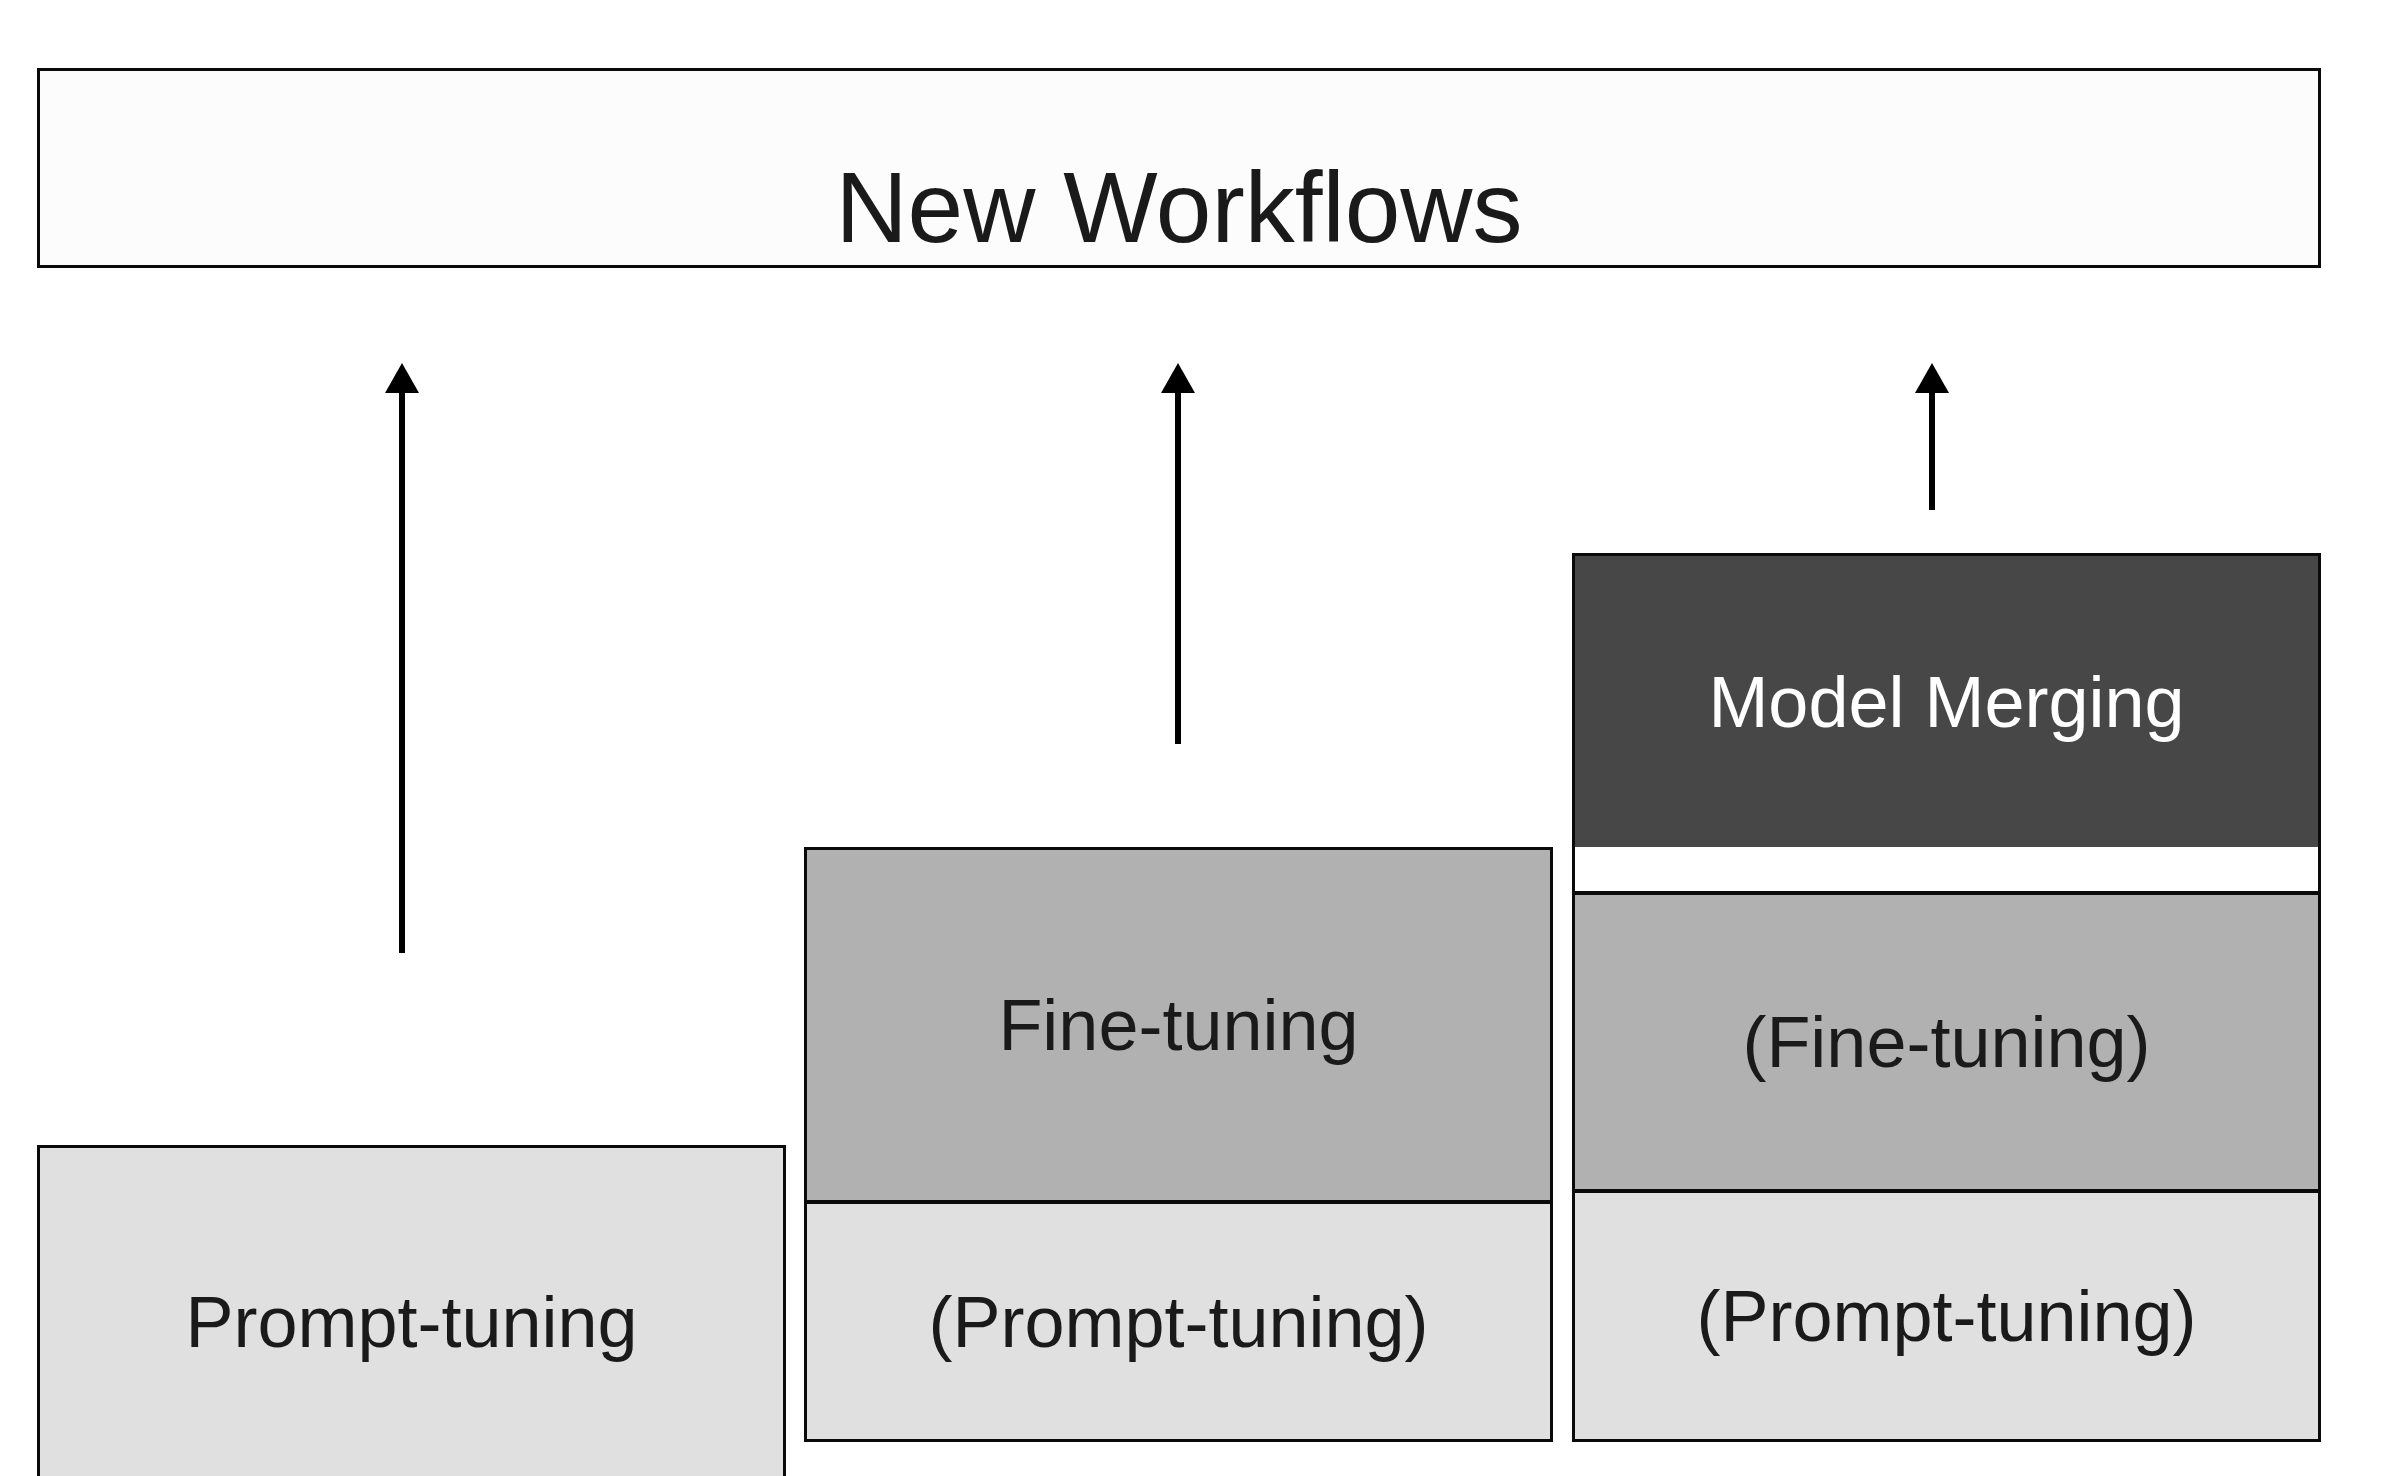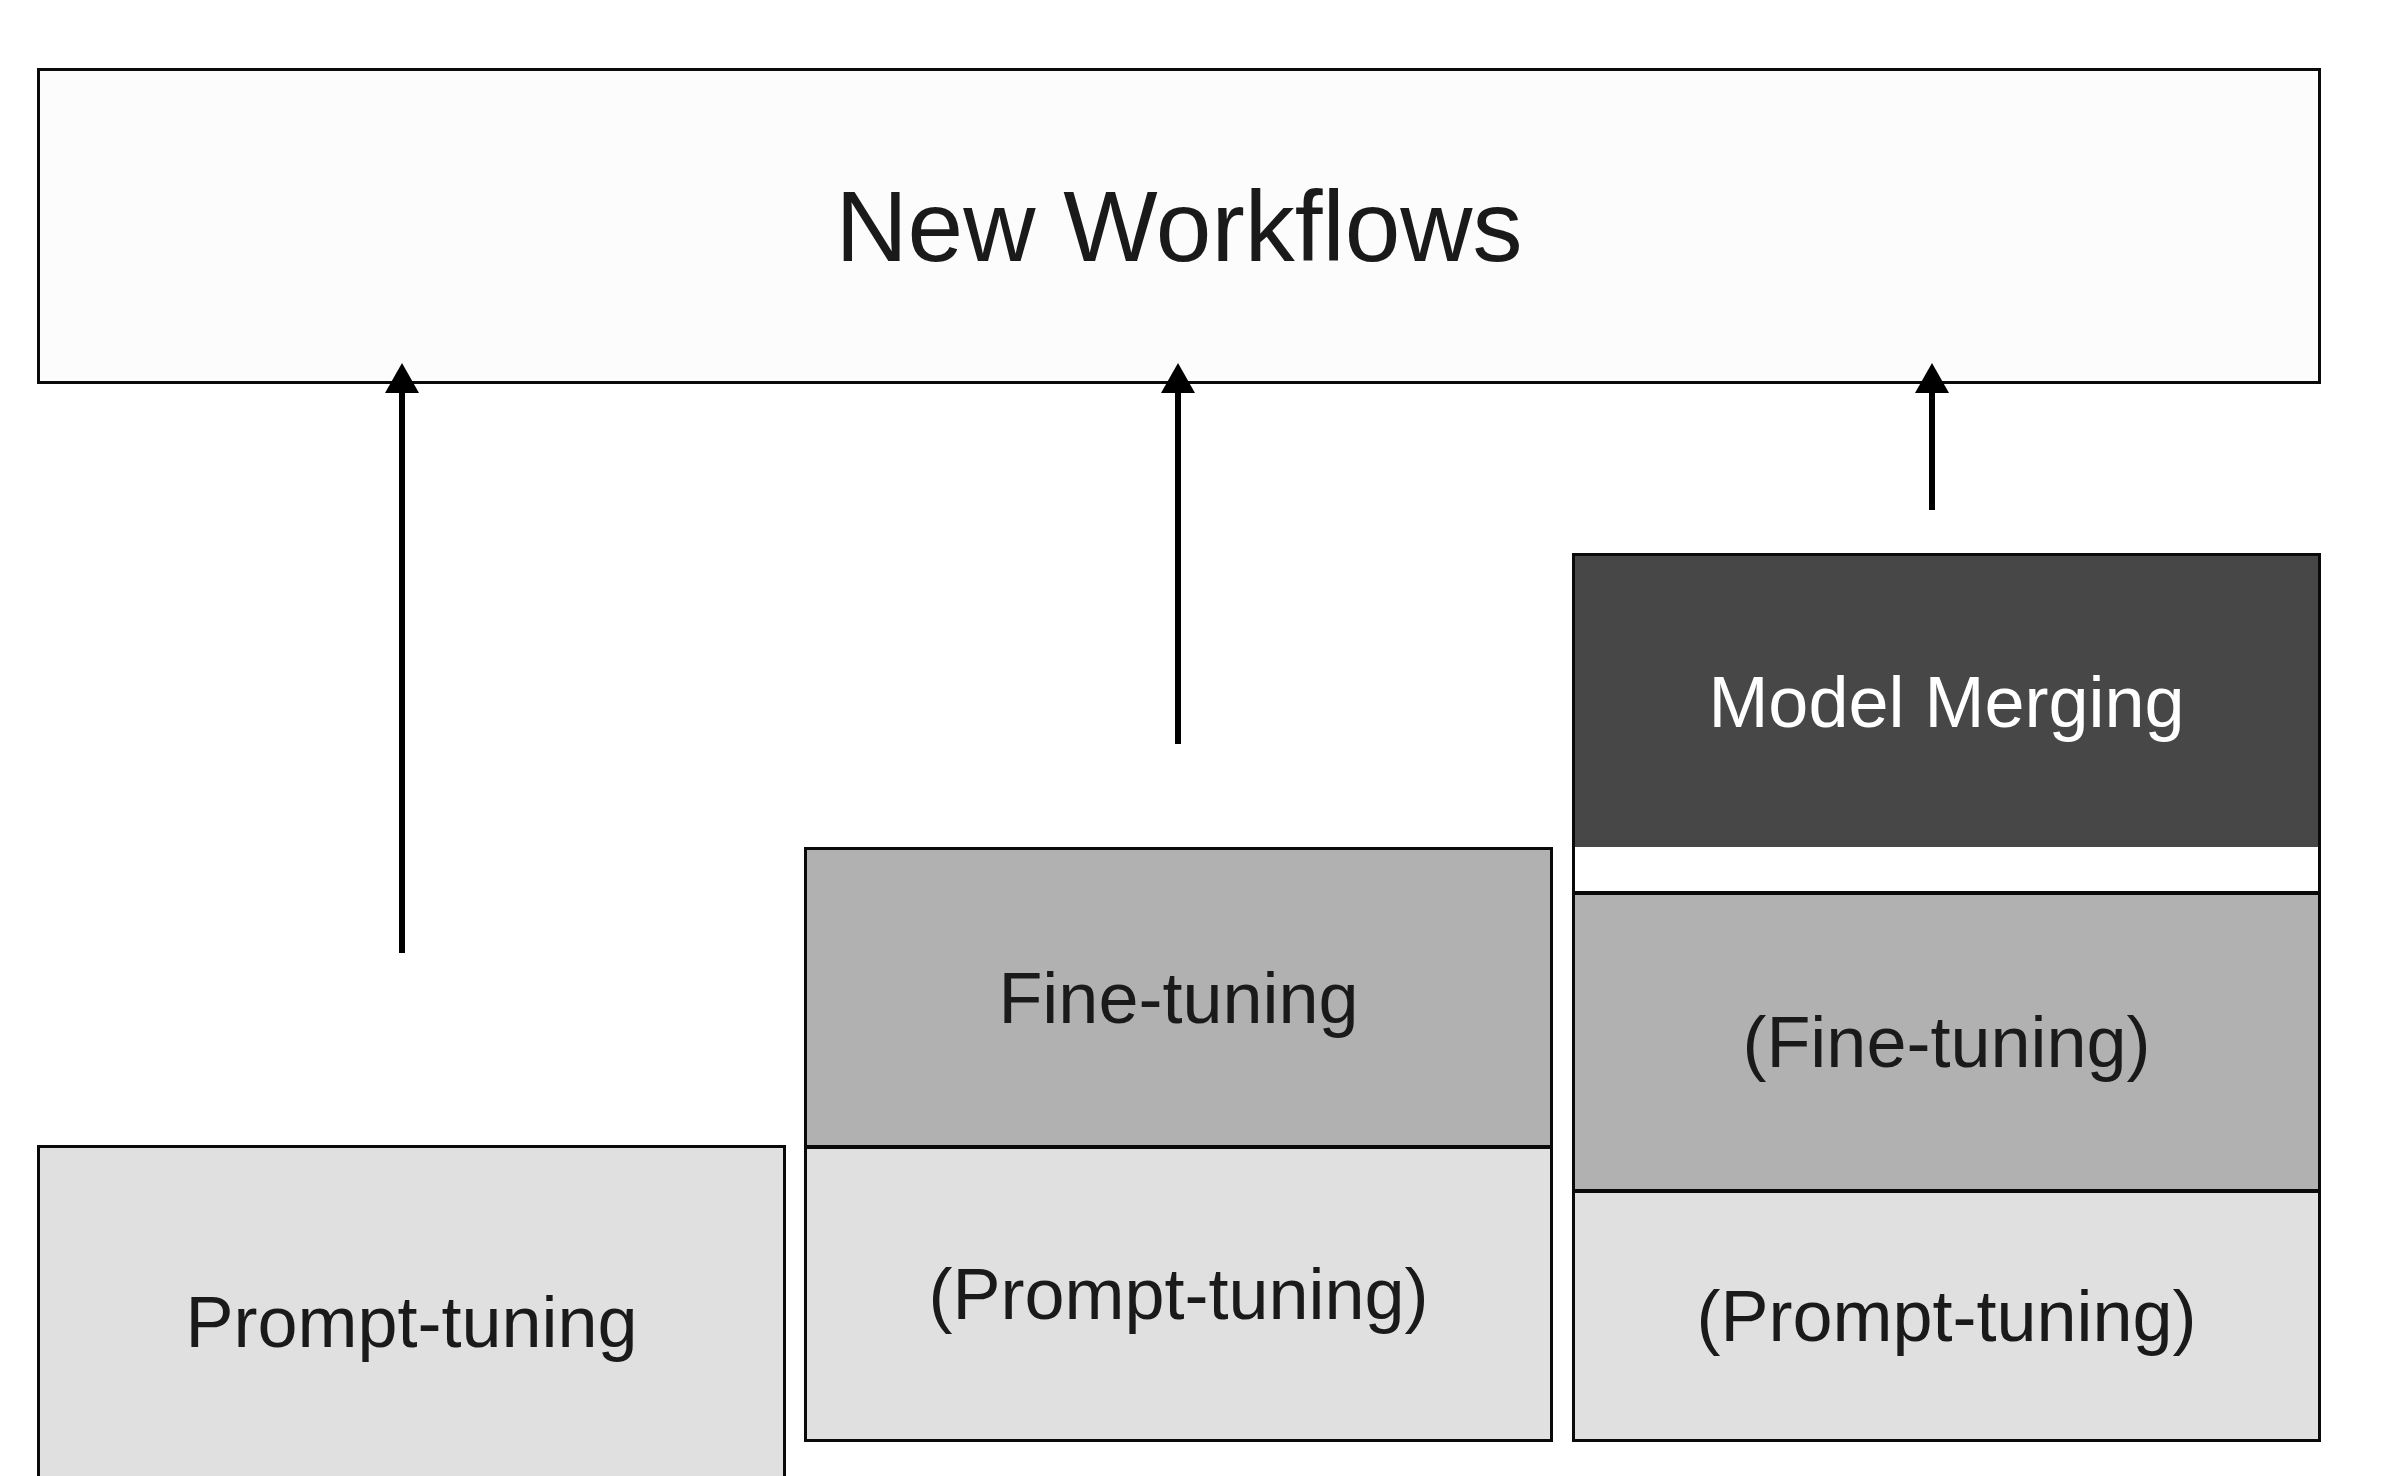--- a/index.html
+++ b/index.html
@@ -13,26 +13,26 @@
     width: 2405px;
     height: 1476px;
     background: var(--bg, #ffffff);
     overflow: hidden;
   }
 
   
   .title-box {
     position: absolute;
     left: 37px; top: 68px;
-    width: 2284px; height: 316px;
+    width: 2284px; height: 200px;
     background: var(--title-bg, #fcfcfc);
     border: 3px solid var(--border, #0a0a0a);
     box-sizing: border-box;
     display: flex;
-    align-items: center;
+    align-items: flex-end;
     justify-content: center;
   }
   .title-box .title-text {
     font-size: 100px;
     color: var(--text-dark, #1a1a1a);
     letter-spacing: 0px;
     white-space: nowrap;
   }
 
   
@@ -63,21 +63,21 @@
   .seg-dark   { background: var(--dark,   #474747); }
 
   .segment-label {
     font-size: 72px;
     color: var(--text-dark, #1a1a1a);
     white-space: nowrap;
   }
   .seg-dark .segment-label { color: var(--text-light, #ffffff); }
 
   
-  .col-2 .seg-h-b { height: 295px; flex: none; }
+  .col-2 .seg-h-b { height: 350px; flex: none; }
   .col-3 .seg-h-a { height: 291px; flex: none; }
   .col-3 .seg-h-b { height: 298px; flex: none; margin-top: 44px; }
   .seg-grow { flex: 1 1 auto; }
 
   
   .up-arrow {
     position: absolute;
     width: 34px;
     display: flex;
     flex-direction: column;

